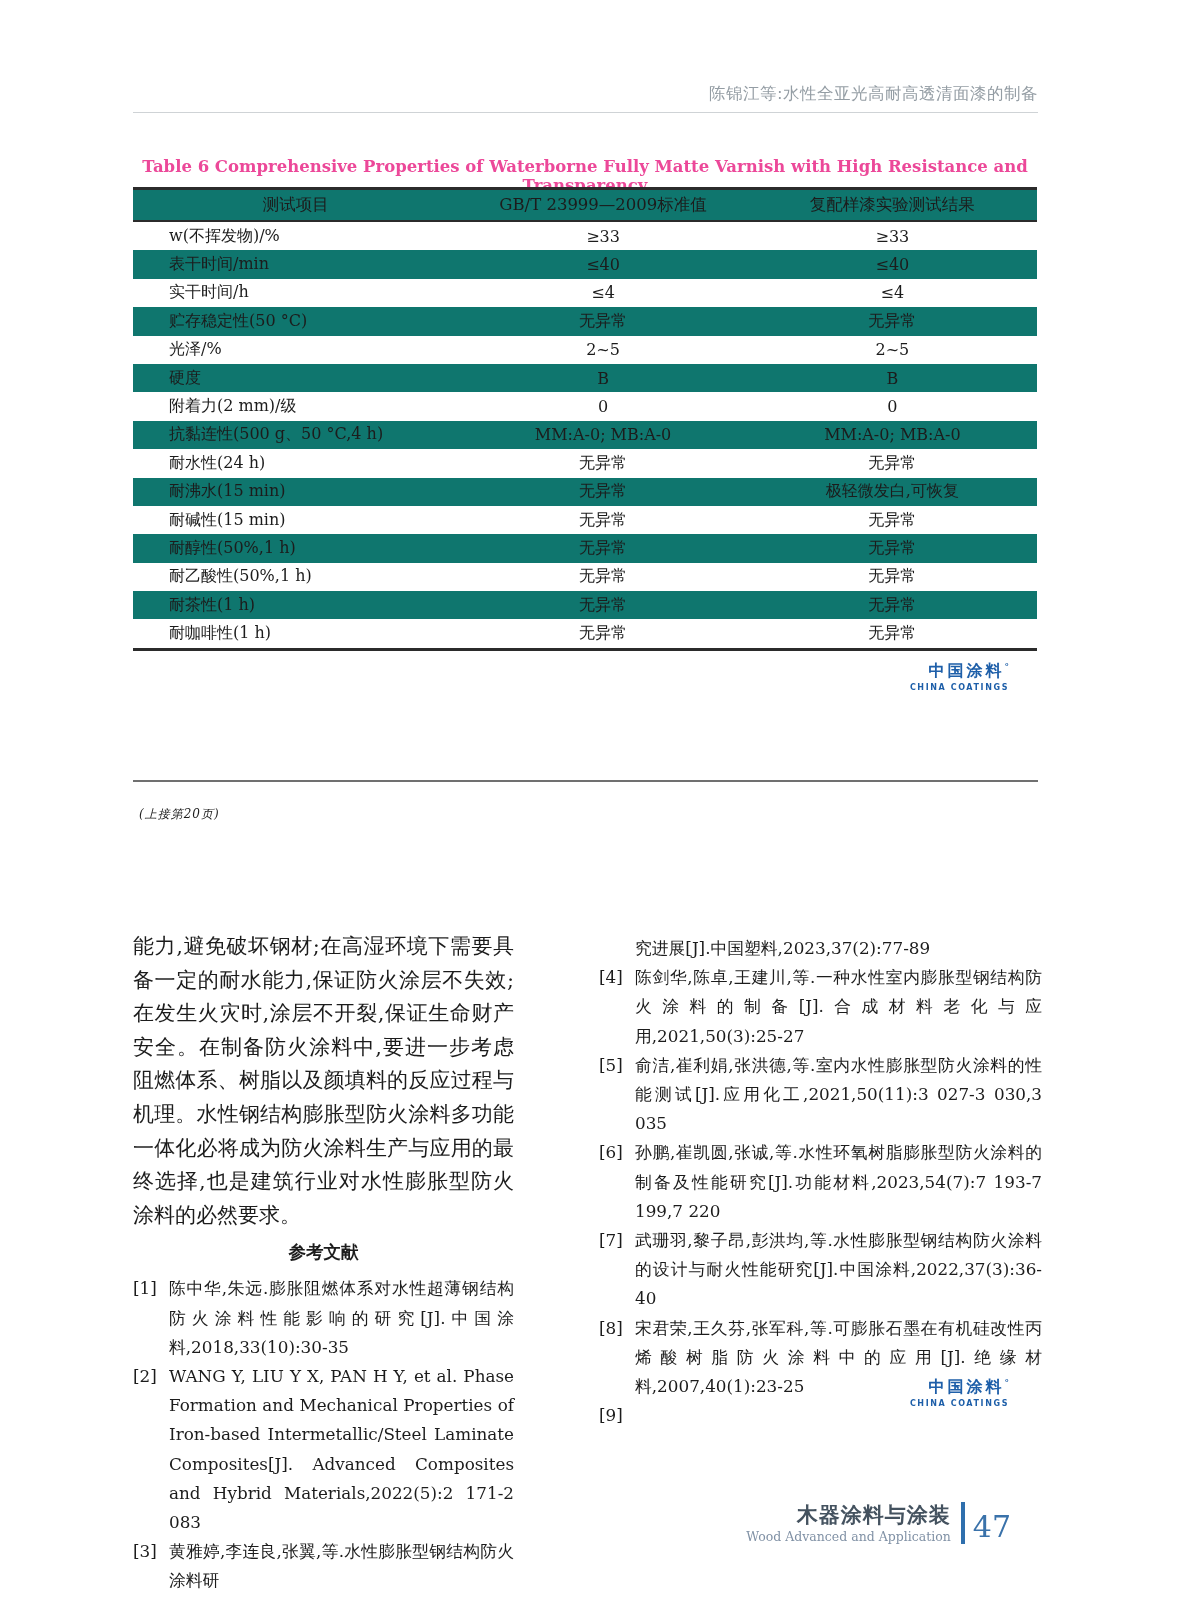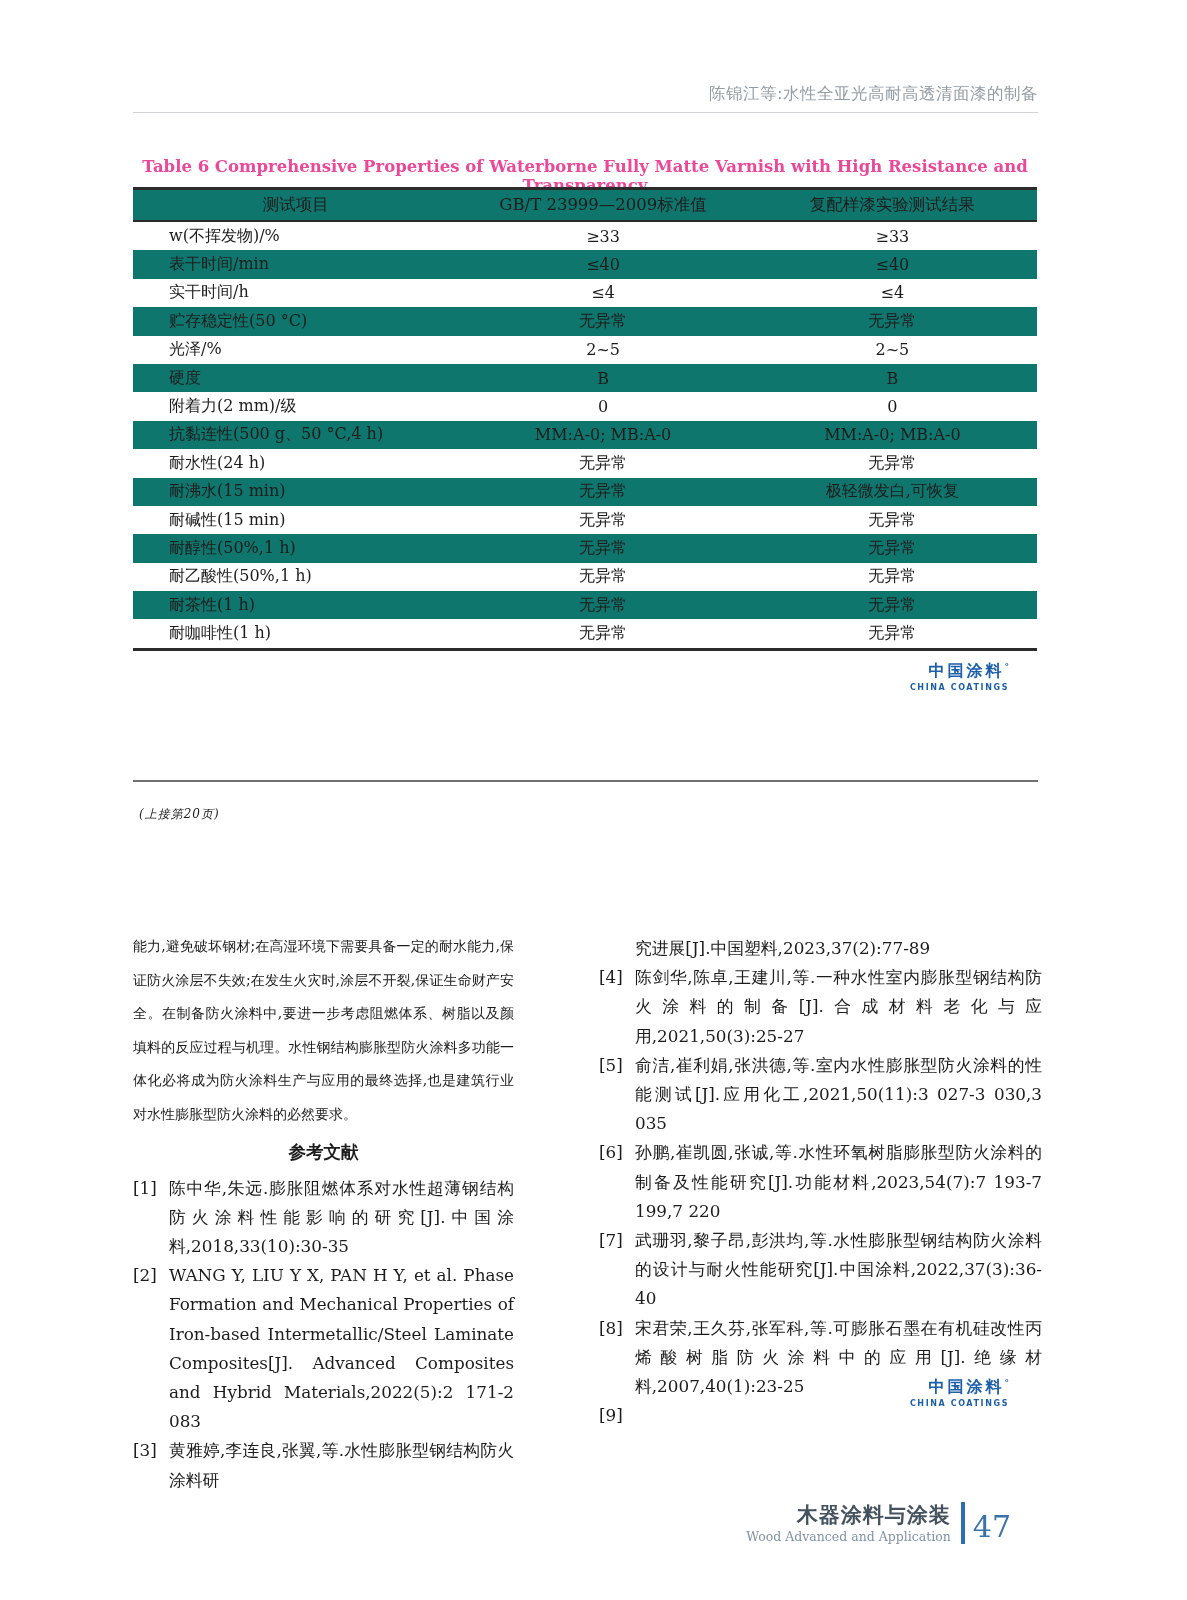--- a/index.html
+++ b/index.html
@@ -48,21 +48,21 @@
   #logo-table { top:656px; right:149px; }
   #logo-refs  { top:1372px; right:149px; }
 
   
   .mid-rule { position:absolute; top:780px; left:133px; width:905px; border-top:2px solid #707070; }
   .continuation { position:absolute; top:806px; left:133px; font-size:12px; font-style:italic; letter-spacing:1px;margin-left:6px; }
 
   
   .col-left  { position:absolute; top:930px; left:133px; width:381px; }
   .col-right { position:absolute; top:934px; left:599px; width:443px; }
-  .body-par  { font-size:14px; line-height:33.6px; text-align:justify; }
+  .body-par  { font-size:21px; line-height:33.6px; text-align:justify; }
   .refs-title {
     margin:8px 0 10px 0; text-align:center;
     font-family:"DejaVu Sans", sans-serif; font-weight:bold; font-size:17.5px;
   }
   .ref { position:relative; padding-left:36px; font-size:16.8px; line-height:29.2px; text-align:justify; }
   .ref-id { position:absolute; left:0; top:0; }
   .ref-cont { padding-left:36px; font-size:16.8px; line-height:29.2px; }
 
   
   .footer { position:absolute; top:1502px; right:147px; display:flex; align-items:center; }

